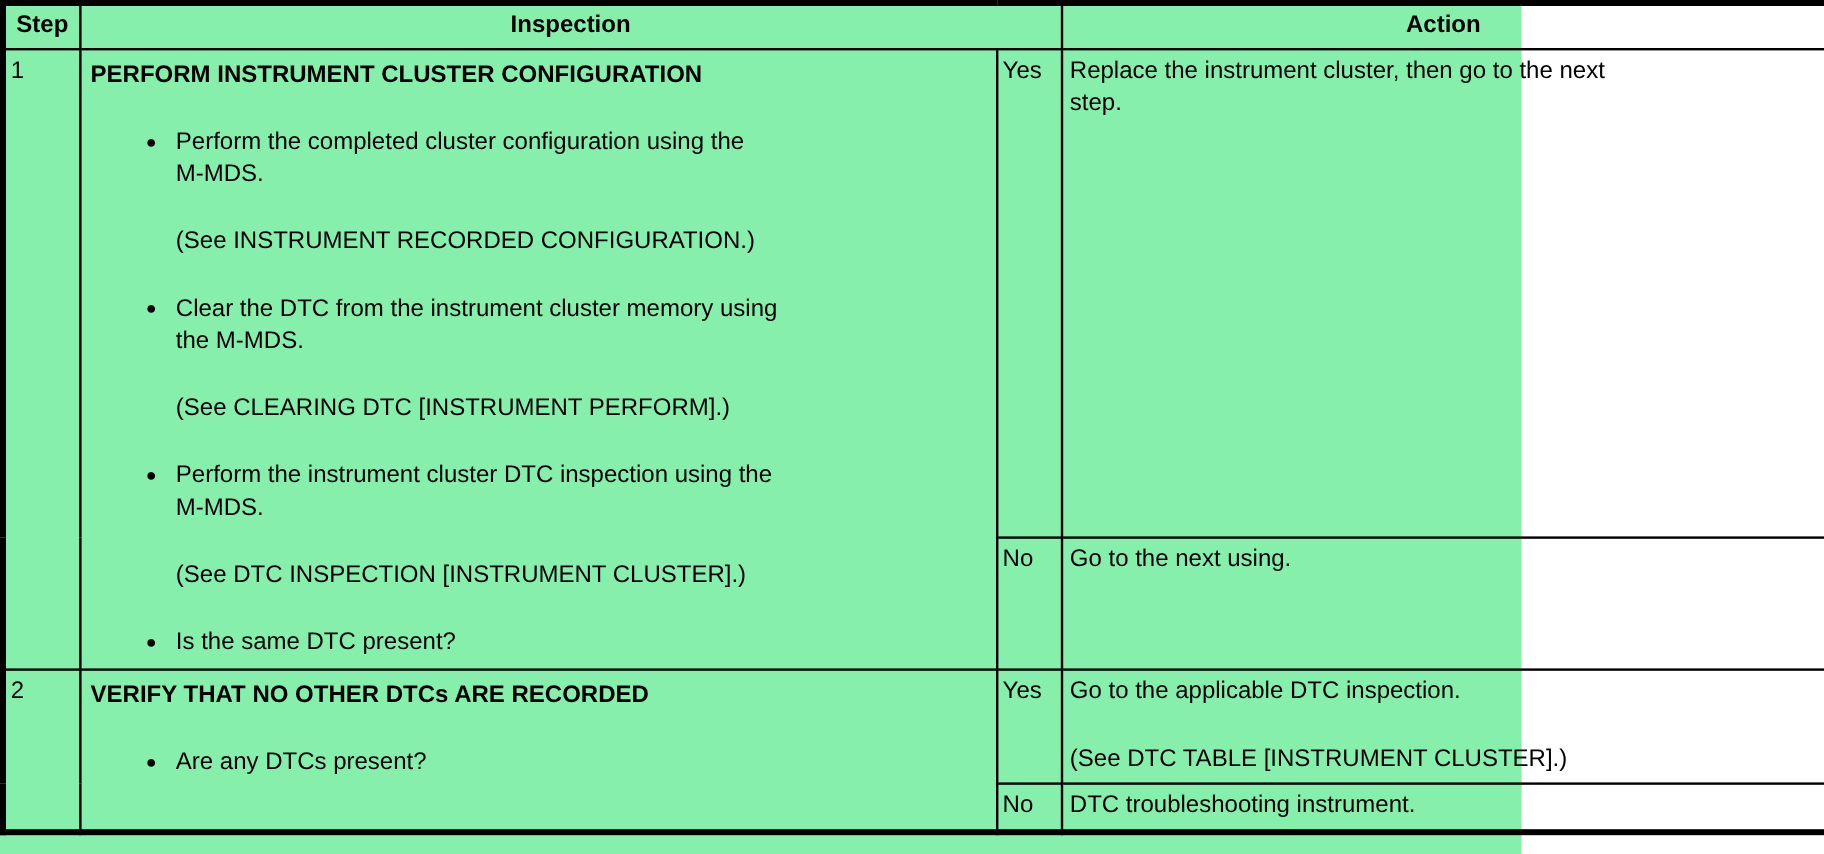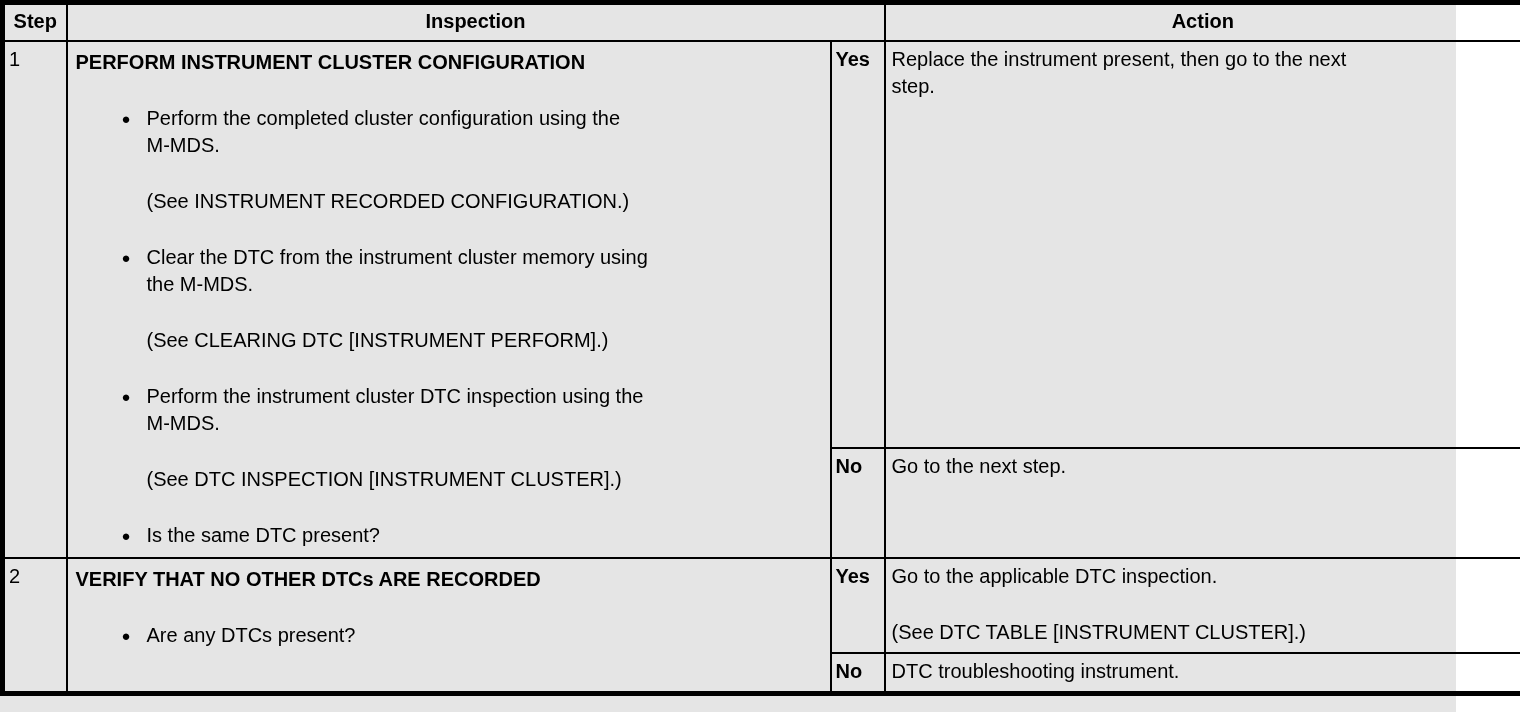--- a/index.html
+++ b/index.html
@@ -3,24 +3,24 @@
 <meta charset="utf-8">
 <style>
   html, body {
     margin: 0;
     padding: 0;
     background: #ffffff;
     font-family: "Liberation Sans", "DejaVu Sans", sans-serif;
     color: #000000;
   }
   .page {
-    width: 1456px;
+    width: 1268px;
     height: 712px;
     box-sizing: border-box;
-    background: #e5e5e5;
+    background: #86efac;
   }
   table.troubleshooting {
     width: 1520px;
     table-layout: fixed;
     border-collapse: collapse;
     border: 5px solid #000000;
     font-size: 20px;
     line-height: 27px;
   }
   table.troubleshooting th,
@@ -37,21 +37,20 @@
     padding: 3px 2px;
   }
   td.step-cell {
     padding: 4px 4px;
   }
   td.inspection-cell {
     padding: 7px 8px 8px 8px;
   }
   td.yesno-cell {
     padding: 4px 2px 4px 4px;
-    font-weight: bold;
   }
   td.action-cell {
     padding: 4px 6px;
   }
   .para {
     margin: 0 0 29px 0;
     white-space: pre-line;
   }
   .para:last-child { margin-bottom: 0; }
   .step-title {
@@ -117,28 +116,28 @@
 M-MDS.</span>
           </div>
           <div class="para see-line">(See DTC INSPECTION [INSTRUMENT CLUSTER].)</div>
           <div class="para bullet-item">
             <span class="bullet-marker">●</span>
             <span class="bullet-text">Is the same DTC present?</span>
           </div>
         </td>
         <td class="yesno-cell">Yes</td>
         <td class="action-cell">
-          <div class="para">Replace the instrument present, then go to the next
+          <div class="para">Replace the instrument cluster, then go to the next
 step.</div>
         </td>
       </tr>
       <tr style="height:110px">
         <td class="yesno-cell">No</td>
         <td class="action-cell">
-          <div class="para">Go to the next step.</div>
+          <div class="para">Go to the next using.</div>
         </td>
       </tr>
 
       <tr style="height:95px">
         <td class="step-cell" rowspan="2">2</td>
         <td class="inspection-cell" rowspan="2">
           <div class="para step-title">VERIFY THAT NO OTHER DTCs ARE RECORDED</div>
           <div class="para bullet-item">
             <span class="bullet-marker">●</span>
             <span class="bullet-text">Are any DTCs present?</span>

